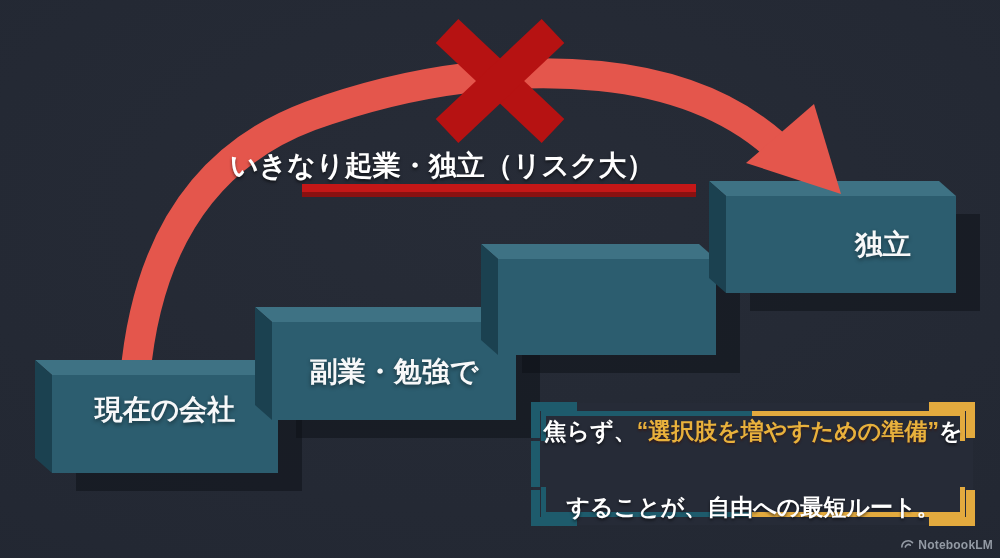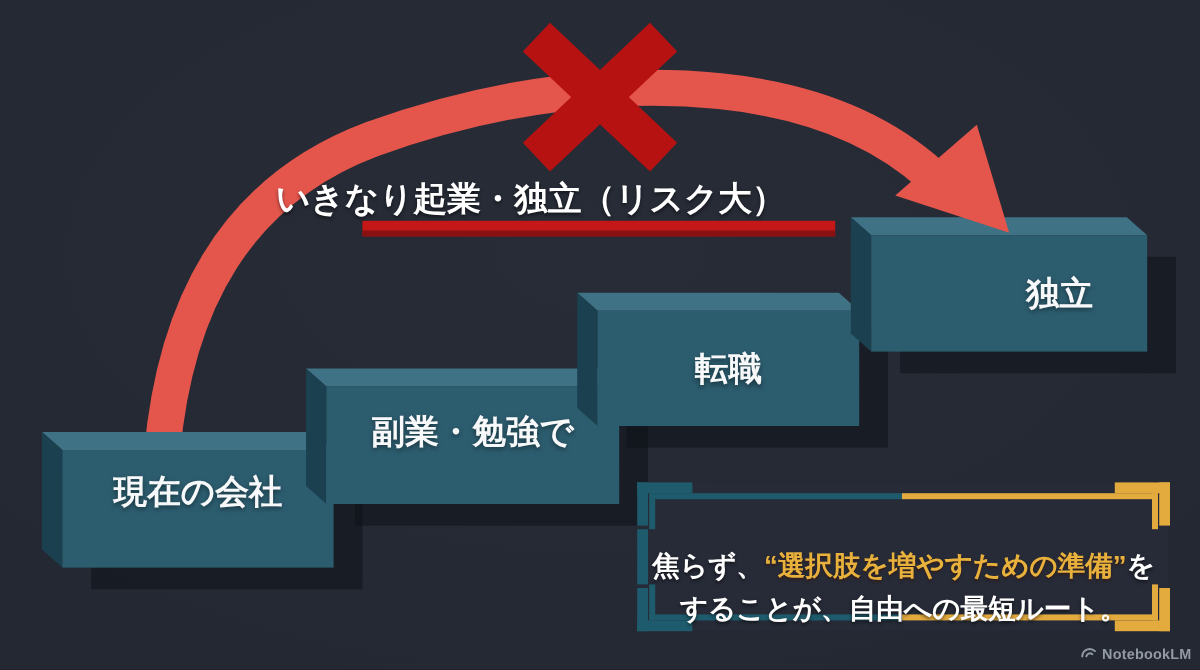--- a/index.html
+++ b/index.html
@@ -21,21 +21,21 @@
     background:#c41717;border-bottom:5px solid rgba(122,16,16,.8);
   }
 
   
   .step-label{
     position:absolute;display:flex;flex-direction:column;align-items:center;justify-content:center;
     color:#f7f8f9;font-weight:bold;font-size:28px;line-height:37px;
     text-shadow:0 2px 4px rgba(0,0,0,.45);white-space:nowrap;
   }
   #label-1{left:52px;top:360px;width:226px;height:98px;}
-  #label-2{left:272px;top:310px;width:244px;height:98px;}
+  #label-2{left:272px;top:322px;width:244px;height:98px;}
   #label-3{left:498px;top:259px;width:218px;height:96px;}
   #label-4{left:726px;top:196px;width:230px;height:97px;margin-left:42px;}
 
   
   #conclusion{
     position:absolute;left:533px;top:403px;width:440px;height:122px;
     background:#262b37;
   }
   #conclusion .bar{position:absolute;}
   .bar-top,.bar-bottom{
@@ -50,21 +50,21 @@
   .bracket{position:absolute;}
   .teal{background:#1e5b6c;} .gold{background:#e3aa3e;}
   .bk-h{width:46px;height:9px;} .bk-v{width:9px;height:36px;}
   .tl-h{left:-2px;top:-1px;} .tl-v{left:-2px;top:-1px;}
   .bl-h{left:-2px;top:114px;} .bl-v{left:-2px;top:87px;}
   .tr-h{left:396px;top:-1px;} .tr-v{left:433px;top:-1px;}
   .br-h{left:396px;top:114px;} .br-v{left:433px;top:87px;}
   .ml-v{left:-2px;top:38px;height:46px;}
   #conclusion-text{
     position:absolute;left:0;top:0;width:100%;height:100%;
-    display:flex;flex-direction:column;align-items:center;justify-content:flex-end;
+    display:flex;flex-direction:column;align-items:center;justify-content:space-between;
     padding-top:10px;box-sizing:border-box;
     color:#ffffff;font-weight:bold;font-size:23px;line-height:36px;
     text-shadow:0 2px 3px rgba(0,0,0,.55);white-space:nowrap;
   }
   #conclusion-text .hl{color:#e8b13c;text-shadow:0 2px 2px rgba(60,20,10,.6);}
 
   
   #watermark{
     position:absolute;right:7px;bottom:6px;display:flex;align-items:center;gap:3px;
     color:#939aa4;font-size:12px;font-weight:bold;letter-spacing:.2px;
@@ -109,23 +109,20 @@
       <path d="M553,31 L447,131"></path>
     </g>
   </svg>
 
   <div class="step-label" id="label-1">
     <span>現在の会社</span>
   </div>
   <div class="step-label" id="label-2">
     <span>副業・勉強で</span>
   </div>
-  <div class="step-label" id="label-3">
-    <span>転職</span>
-  </div>
   <div class="step-label" id="label-4">
     <span>独立</span>
   </div>
 
   <div id="conclusion">
     <div class="bar bar-top"></div>
     <div class="bar bar-bottom"></div>
     <div class="bar vseg v-left v-top"></div>
     <div class="bar vseg v-left v-bot"></div>
     <div class="bar vseg v-right v-top"></div>

